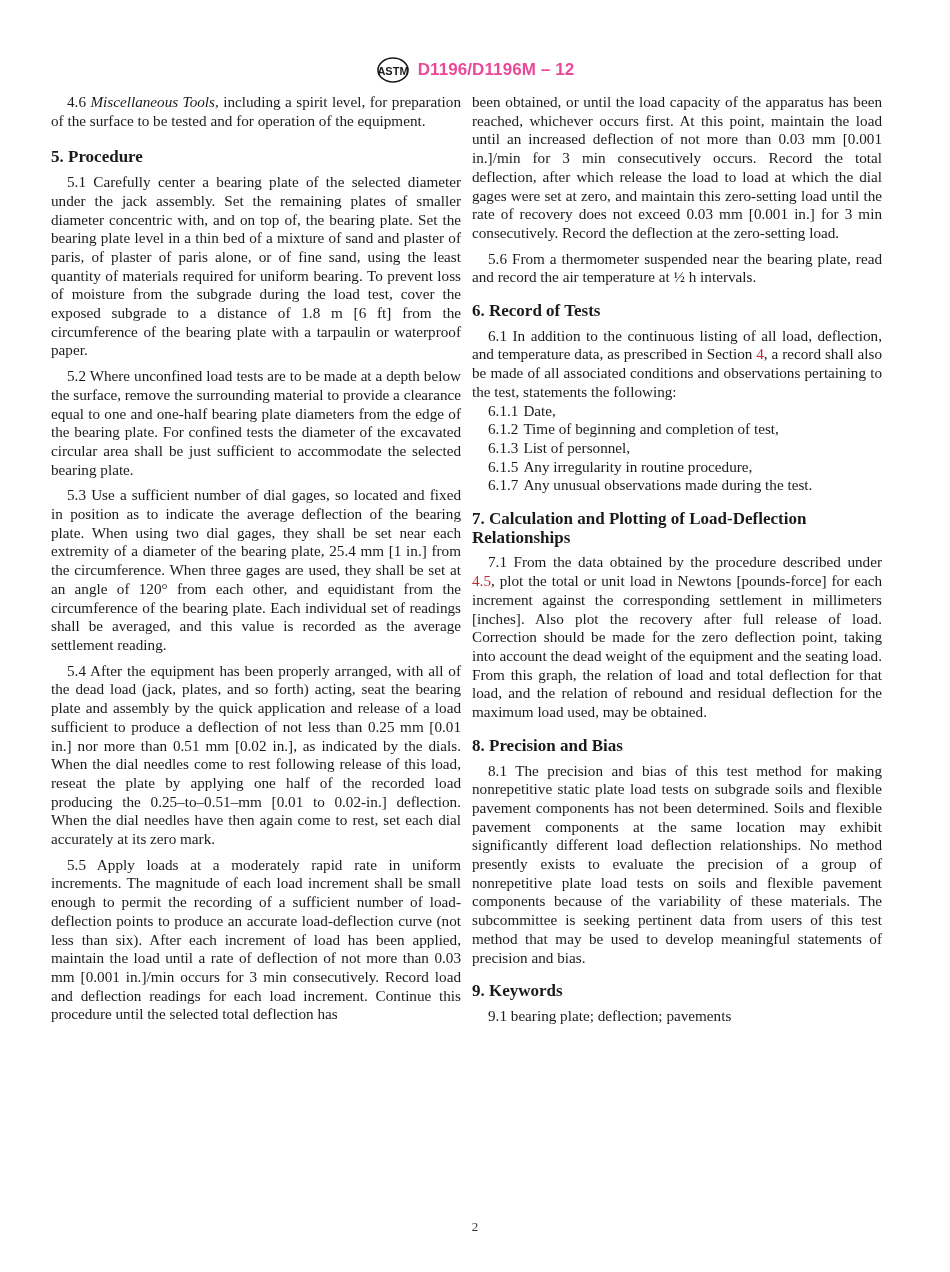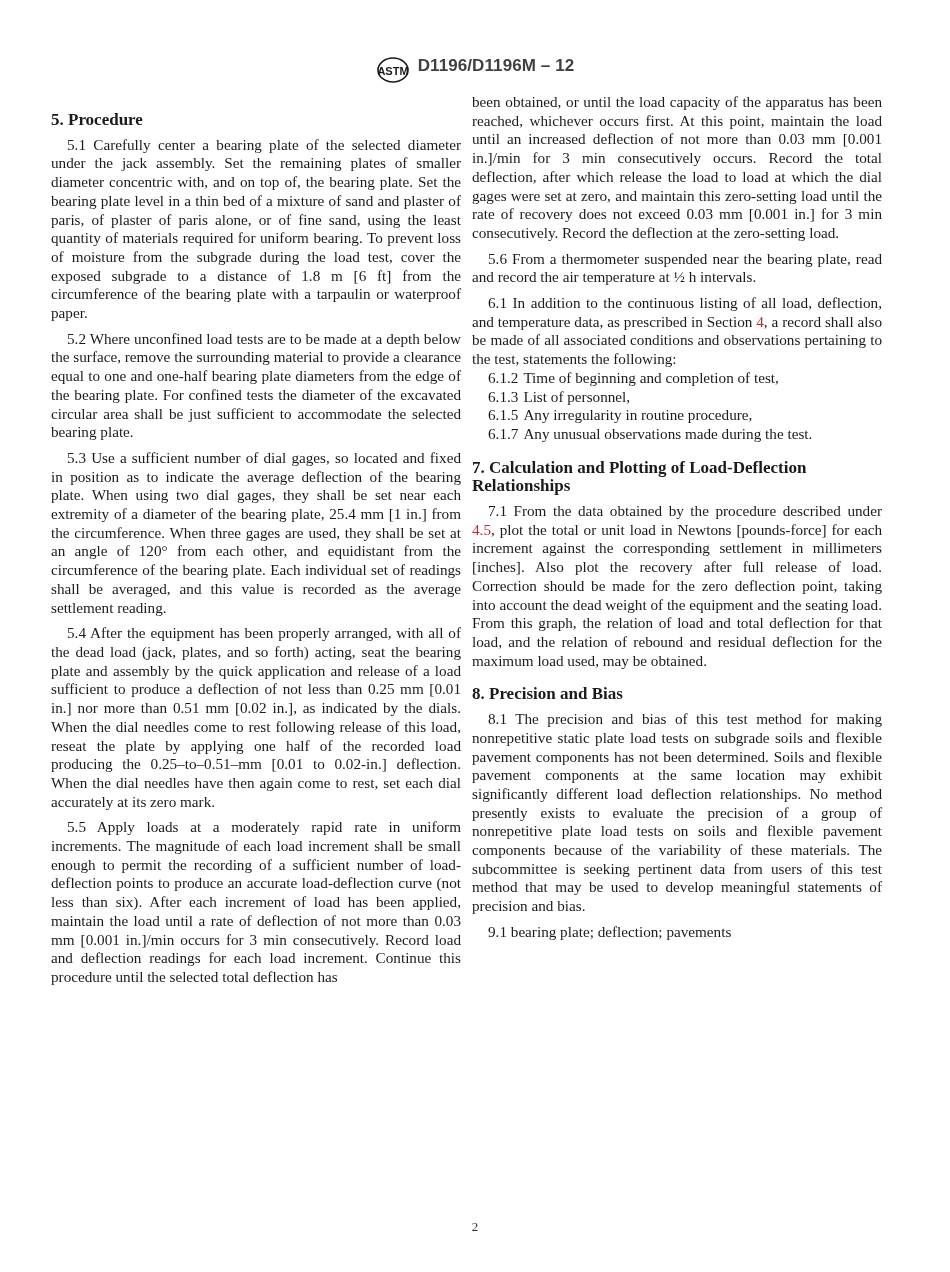--- a/index.html
+++ b/index.html
@@ -1,22 +1,22 @@
 <!DOCTYPE html>
 <html><head>
 <meta charset="utf-8">
 <style>
   html, body { margin: 0; padding: 0; background: #ffffff; }
   body { width: 950px; height: 1272px; position: relative; overflow: hidden;
          font-family: "Liberation Serif", "DejaVu Serif", serif; color: #1a1a1a; }
   .header { position: absolute; top: 56px; left: 0; width: 950px; text-align: center;
-            display: flex; justify-content: center; align-items: flex-start; gap: 8px; }
+            display: flex; justify-content: center; align-items: center; gap: 8px; }
   .logo { width: 34px; height: 28px; display: inline-block; }
   .designation { font-family: "Liberation Sans", "DejaVu Sans", sans-serif; font-weight: bold;
-                 font-size: 17px; letter-spacing: 0.1px; color: #404040; }
+                 font-size: 17px; letter-spacing: 0.1px; color: #ec4899; }
   .col { position: absolute; top: 93px; width: 410px; font-size: 15.2px; line-height: 18.7px;
          text-align: justify; hyphens: none; }
   .col.left { left: 51px; }
   .col.right { left: 472px; }
   p { margin: 0 0 7px 0; text-indent: 16px; }
   p.cont { text-indent: 0; }
   h2 { font-size: 17px; font-weight: bold; margin: 15px 0 6px 0; line-height: 18.7px; text-align: left; }
   h2.first { margin-top: 18px; }
   .sub { margin: 0; padding-left: 16px; text-indent: 0; text-align: left; }
   .num { margin-right: 5px; }
@@ -30,41 +30,45 @@
 
 <div class="header">
   <svg class="logo" viewBox="0 0 34 28">
     <ellipse cx="17" cy="14" rx="15" ry="12" fill="none" stroke="#1a1a1a" stroke-width="1.6"></ellipse>
     <text x="17" y="19" text-anchor="middle" font-family="Liberation Sans, sans-serif" font-weight="bold" font-size="11" fill="#1a1a1a">ASTM</text>
   </svg>
   <span class="designation">D1196/D1196M – 12</span>
 </div>
 
 <div class="col left">
+  <p><span>4.6</span>&nbsp;<i>Miscellaneous Tools,</i><span> including a spirit level, for preparation of the surface to be tested and for operation of the equipment.</span></p>
 
   <h2 class="first">5. Procedure</h2>
   <p>5.1 Carefully center a bearing plate of the selected diameter under the jack assembly. Set the remaining plates of smaller diameter concentric with, and on top of, the bearing plate. Set the bearing plate level in a thin bed of a mixture of sand and plaster of paris, of plaster of paris alone, or of fine sand, using the least quantity of materials required for uniform bearing. To prevent loss of moisture from the subgrade during the load test, cover the exposed subgrade to a distance of 1.8 m [6 ft] from the circumference of the bearing plate with a tarpaulin or waterproof paper.</p>
   <p>5.2 Where unconfined load tests are to be made at a depth below the surface, remove the surrounding material to provide a clearance equal to one and one-half bearing plate diameters from the edge of the bearing plate. For confined tests the diameter of the excavated circular area shall be just sufficient to accommodate the selected bearing plate.</p>
   <p>5.3 Use a sufficient number of dial gages, so located and fixed in position as to indicate the average deflection of the bearing plate. When using two dial gages, they shall be set near each extremity of a diameter of the bearing plate, 25.4 mm [1 in.] from the circumference. When three gages are used, they shall be set at an angle of 120° from each other, and equidistant from the circumference of the bearing plate. Each individual set of readings shall be averaged, and this value is recorded as the average settlement reading.</p>
   <p>5.4 After the equipment has been properly arranged, with all of the dead load (jack, plates, and so forth) acting, seat the bearing plate and assembly by the quick application and release of a load sufficient to produce a deflection of not less than 0.25 mm [0.01 in.] nor more than 0.51 mm [0.02 in.], as indicated by the dials. When the dial needles come to rest following release of this load, reseat the plate by applying one half of the recorded load producing the 0.25–to–0.51–mm [0.01 to 0.02-in.] deflection. When the dial needles have then again come to rest, set each dial accurately at its zero mark.</p>
   <p>5.5 Apply loads at a moderately rapid rate in uniform increments. The magnitude of each load increment shall be small enough to permit the recording of a sufficient number of load-deflection points to produce an accurate load-deflection curve (not less than six). After each increment of load has been applied, maintain the load until a rate of deflection of not more than 0.03 mm [0.001 in.]/min occurs for 3 min consecutively. Record load and deflection readings for each load increment. Continue this procedure until the selected total deflection has</p>
 </div>
 
 <div class="col right">
   <p class="cont">been obtained, or until the load capacity of the apparatus has been reached, whichever occurs first. At this point, maintain the load until an increased deflection of not more than 0.03 mm [0.001 in.]/min for 3 min consecutively occurs. Record the total deflection, after which release the load to load at which the dial gages were set at zero, and maintain this zero-setting load until the rate of recovery does not exceed 0.03 mm [0.001 in.] for 3 min consecutively. Record the deflection at the zero-setting load.</p>
   <p>5.6 From a thermometer suspended near the bearing plate, read and record the air temperature at ½ h intervals.</p>
 
+  <h2>6. Record of Tests</h2>
   <p style="margin-bottom:0"><span>6.1 In addition to the continuous listing of all load, deflection, and temperature data, as prescribed in Section </span><a class="xref" href="#">4</a><span>, a record shall also be made of all associated conditions and observations pertaining to the test, statements the following:</span></p>
+  <div class="sub"><span class="num">6.1.1</span><span>Date,</span></div>
   <div class="sub"><span class="num">6.1.2</span><span>Time of beginning and completion of test,</span></div>
   <div class="sub"><span class="num">6.1.3</span><span>List of personnel,</span></div>
   <div class="sub"><span class="num">6.1.5</span><span>Any irregularity in routine procedure,</span></div>
   <div class="sub"><span class="num">6.1.7</span><span>Any unusual observations made during the test.</span></div>
 
   <h2>7. Calculation and Plotting of Load-Deflection Relationships</h2>
   <p><span>7.1 From the data obtained by the procedure described under </span><a class="xref" href="#">4.5</a><span>, plot the total or unit load in Newtons [pounds-force] for each increment against the corresponding settlement in millimeters [inches]. Also plot the recovery after full release of load. Correction should be made for the zero deflection point, taking into account the dead weight of the equipment and the seating load. From this graph, the relation of load and total deflection for that load, and the relation of rebound and residual deflection for the maximum load used, may be obtained.</span></p>
 
   <h2>8. Precision and Bias</h2>
   <p>8.1 The precision and bias of this test method for making nonrepetitive static plate load tests on subgrade soils and flexible pavement components has not been determined. Soils and flexible pavement components at the same location may exhibit significantly different load deflection relationships. No method presently exists to evaluate the precision of a group of nonrepetitive plate load tests on soils and flexible pavement components because of the variability of these materials. The subcommittee is seeking pertinent data from users of this test method that may be used to develop meaningful statements of precision and bias.</p>
 
+  <h2>9. Keywords</h2>
   <p>9.1 bearing plate; deflection; pavements</p>
 </div>
 
 <div class="page-num">2</div>
 
 </body></html>

